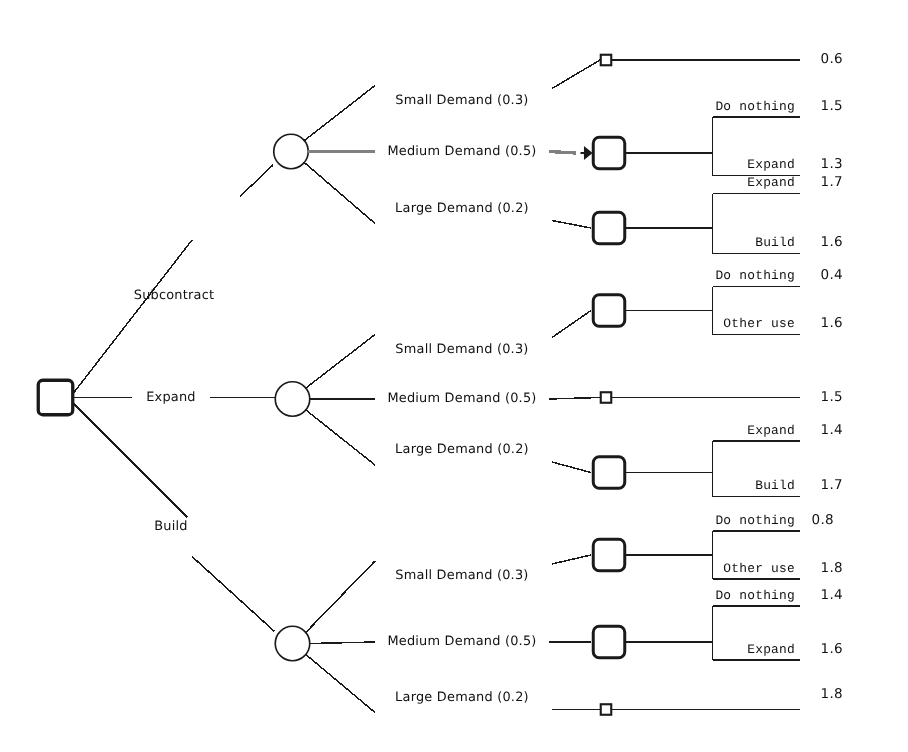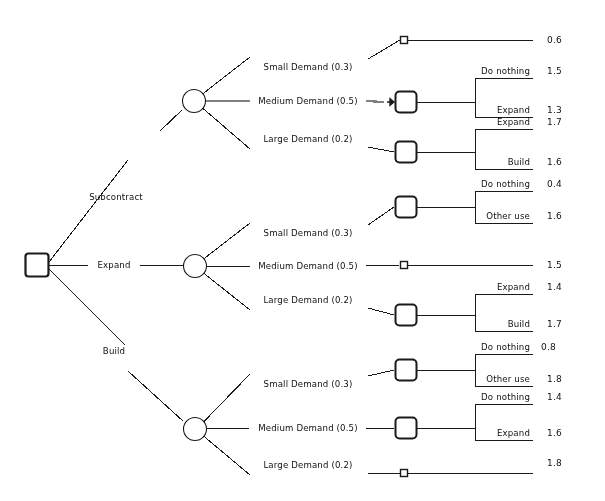--- a/index.html
+++ b/index.html
@@ -30,20 +30,21 @@
     color: #111111;
     white-space: nowrap;
     letter-spacing: 0.15px;
     line-height: 10px;
   }
   .lbl-center {
     transform: translate(-50%, -50%);
   }
   .lbl-right {
     transform: translate(-100%, -50%);
+    font-family: Liberation Mono, monospace;
   }
   .lbl-left {
     transform: translate(0, -50%);
   }
   .payoff {
     font-size: 9px;
     letter-spacing: 0.2px;
   }
 </style>
 </head>

